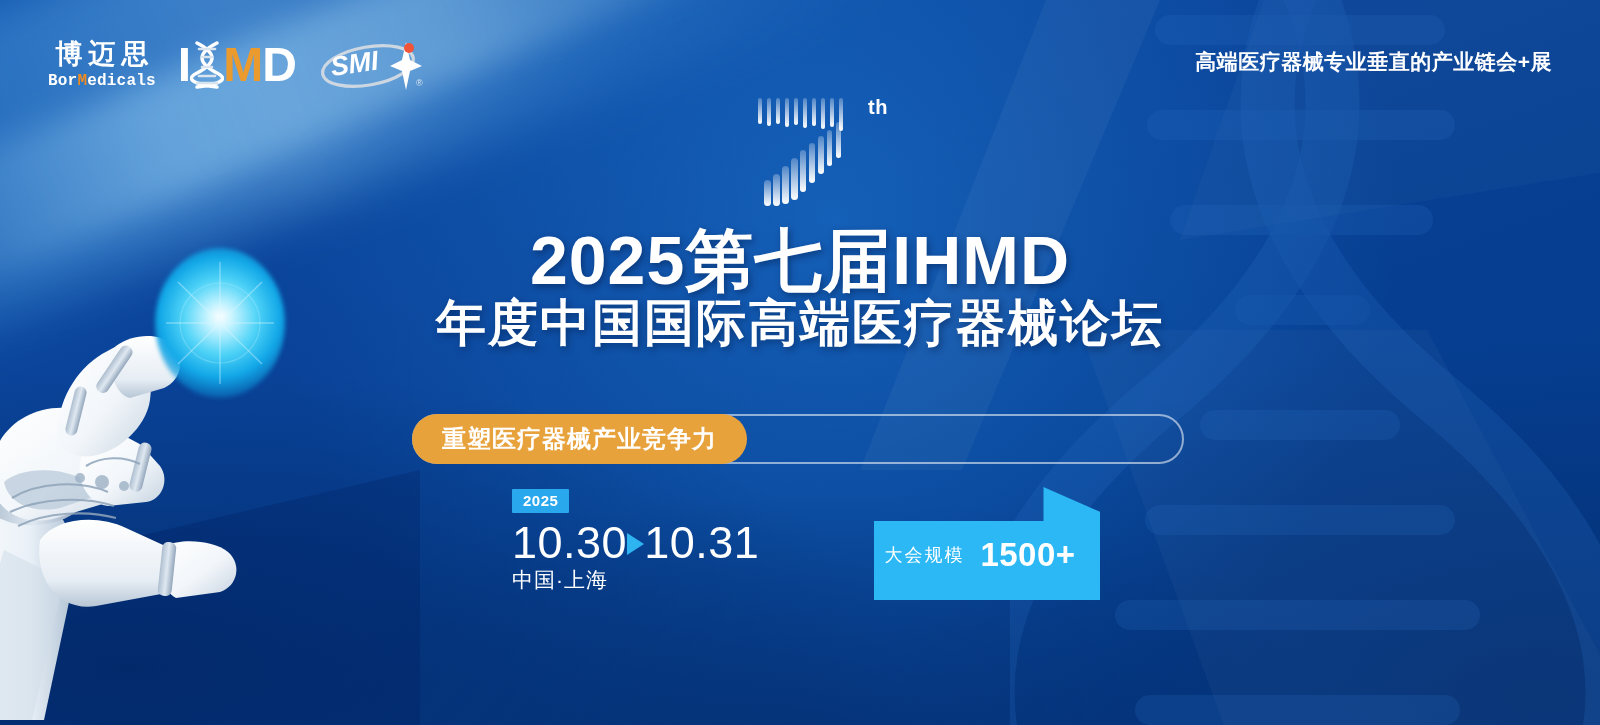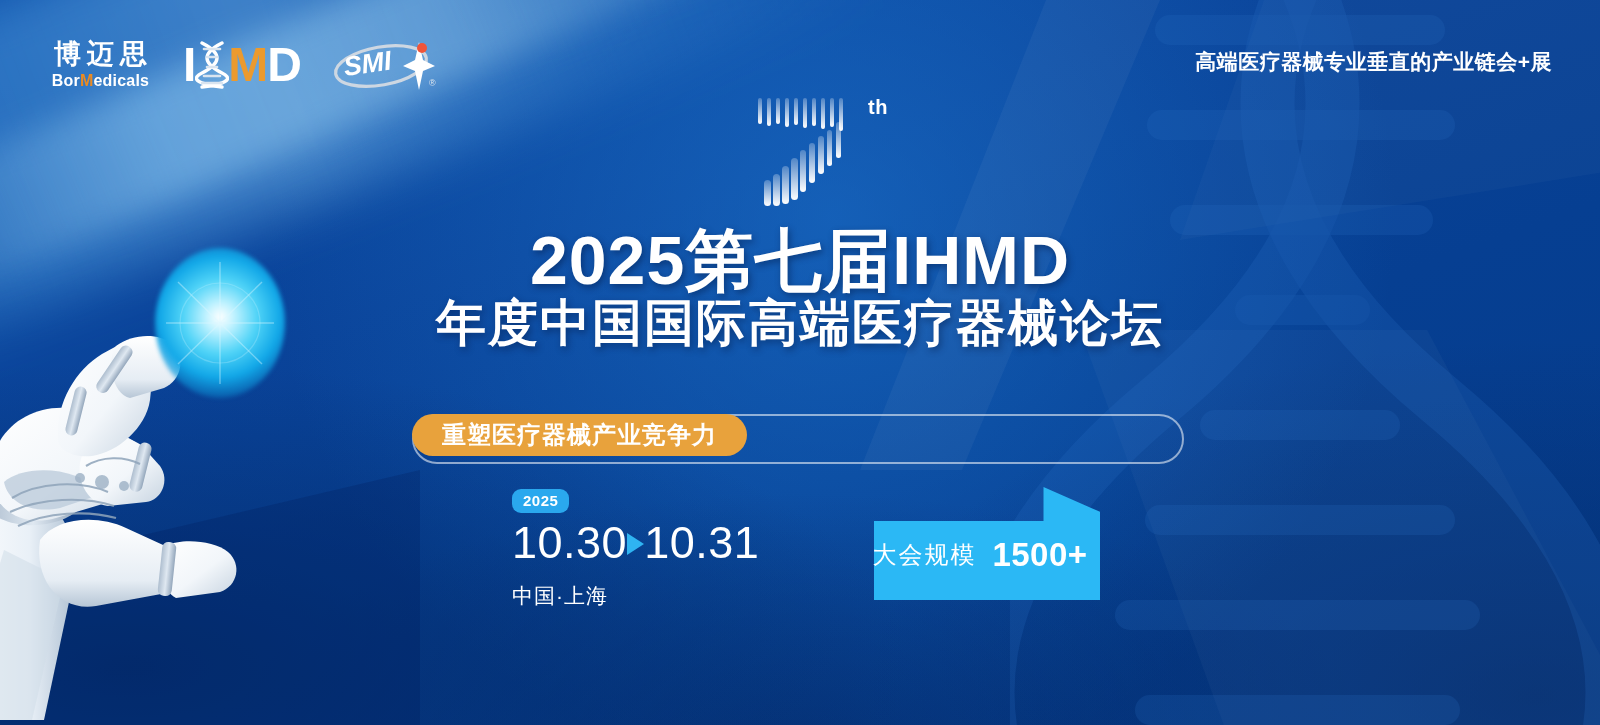--- a/index.html
+++ b/index.html
@@ -94,31 +94,32 @@
     left:150px; top:244px;
     width:140px; height:158px;
     pointer-events:none;
     opacity:.75;
   }
 
   
   .logo-row {
     position:absolute;
     left:48px; top:36px;
-    display:flex; align-items:center; gap:30px;
+    display:flex; align-items:center; gap:22px;
   }
 
   .logo-bor { display:flex; flex-direction:column; align-items:center; line-height:1; }
   .logo-bor .cn {
     color:#ffffff; font-size:27px; font-weight:bold;
     letter-spacing:6px; text-indent:6px;
   }
   .logo-bor .en {
     margin-top:5px; font-size:16px; font-weight:bold; color:#ffffff;
     letter-spacing:.2px;
+    font-family:Liberation Mono, monospace;
   }
   .logo-bor .en .m { color:#eb8b22; }
 
   .logo-ihmd {
     display:flex; align-items:center;
     font-size:48px; font-weight:bold; line-height:1;
     color:#ffffff; letter-spacing:-1px;
   }
   .logo-ihmd .lt-i { margin-right:1px; }
   .logo-ihmd .helix { width:34px; height:50px; display:inline-block; margin:0 -1px; }
@@ -180,21 +181,21 @@
     position:absolute;
     left:412px; top:414px;
     width:772px; height:50px;
     display:flex; align-items:center;
     border:2px solid rgba(255,255,255,0.55);
     border-radius:26px;
   }
   .subtitle-pill {
     position:absolute;
     left:-2px; top:-2px;
-    height:42px;
+    height:50px;
     display:flex; align-items:center; justify-content:center;
     padding:0 30px;
     background:#e8a23c;
     border-radius:26px;
     color:#ffffff;
     font-size:24px;
     font-weight:bold;
     letter-spacing:1px;
     white-space:nowrap;
   }
@@ -209,40 +210,40 @@
 
   
   .date-block { position:absolute; left:512px; top:489px; }
   .year-badge {
     display:inline-block;
     background:#2aa8ee;
     color:#ffffff;
     font-size:15px;
     font-weight:bold;
     padding:3px 11px 4px;
-    border-radius:9px;
+    border-radius:1px;
     letter-spacing:.5px;
   }
   .date-line {
     margin-top:6px;
     display:flex; align-items:center; 
     color:#ffffff;
     font-size:45px;
     line-height:1.05;
     letter-spacing:.5px;
   }
   .date-arrow {
     width:0; height:0;
     border-top:11px solid transparent;
     border-bottom:11px solid transparent;
     border-left:17px solid #2fb4f2;
     margin-top:3px;
   }
   .date-city {
-    margin-top:16px;
+    margin-top:0;
     color:#ffffff;
     font-size:21px;
     letter-spacing:1px;
   }
 
   
   .scale-ribbon {
     position:absolute;
     left:874px; top:487px;
     width:226px; height:113px;
@@ -254,21 +255,21 @@
   }
   .ribbon-text {
     position:absolute;
     left:0; right:14px; top:36px;
     height:64px;
     display:flex; align-items:center; justify-content:center;
     gap:16px;
     color:#ffffff;
     white-space:nowrap;
   }
-  .ribbon-label { font-size:24px; letter-spacing:2px; }
+  .ribbon-label { font-size:18px; letter-spacing:2px; }
   .ribbon-value { font-size:33px; font-weight:bold; letter-spacing:.5px; }
 </style>
 </head>
 <body>
 
 <div id="banner">
 
   <div class="bg-vignette"></div>
 
   <div class="facet f1"></div>

